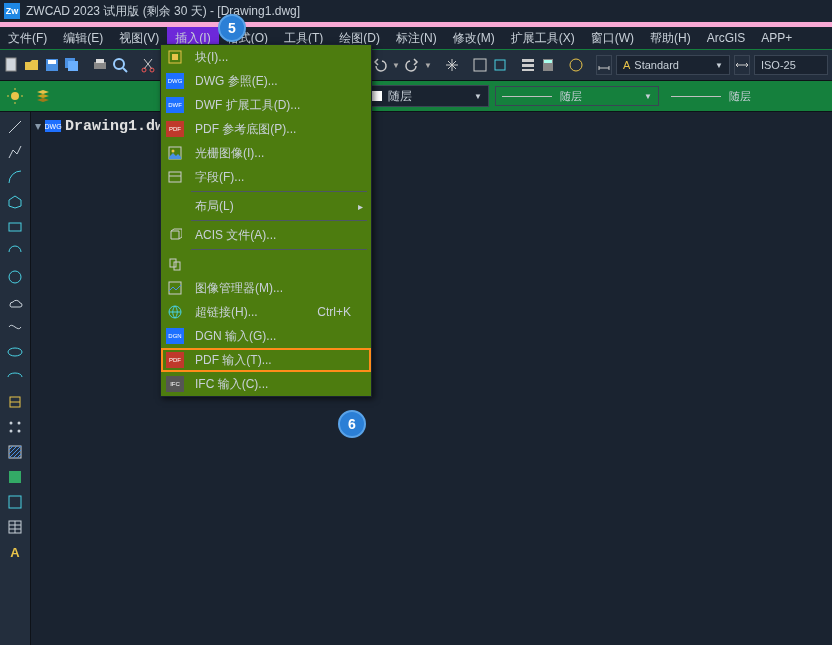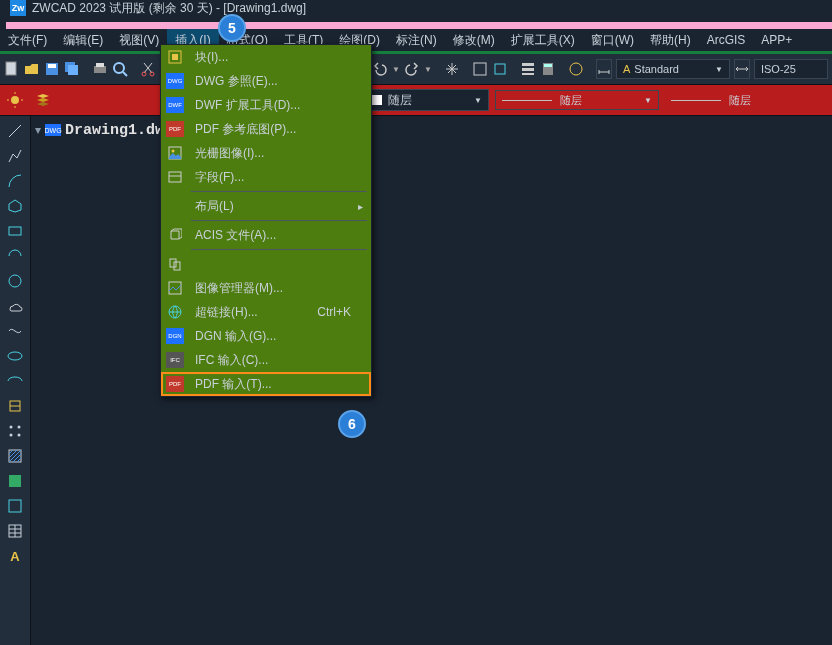--- a/index.html
+++ b/index.html
@@ -1,22 +1,22 @@
 <!DOCTYPE html>
 <html><head>
 <meta charset="utf-8">
 <style>
   html,body{margin:0;padding:0;width:832px;height:645px;background:#1a2330;font-family:"Microsoft YaHei","Segoe UI",sans-serif;font-size:12px;color:#c8d0d8;overflow:hidden;}
-  .titlebar{height:22px;background:#1a2330;display:flex;align-items:flex-start;padding:0 4px;border-bottom:7px solid #f9a8d4;margin-left:6px;}
+  .titlebar{height:22px;background:#1a2330;display:flex;align-items:center;padding:0 4px;border-bottom:5px solid #f9a8d4;}
   .titlebar .logo{width:16px;height:16px;background:#1e88e5;margin-right:6px;display:flex;align-items:center;justify-content:center;font-size:9px;color:#fff;font-weight:bold;}
-  .menubar{height:22px;background:#1a2330;display:flex;align-items:center;border-bottom:3px solid #15803d;}
+  .menubar{height:22px;background:#1a2330;display:flex;align-items:center;border-bottom:1px solid #15803d;}
   .menubar .mi{padding:0 8px;height:22px;display:flex;align-items:center;cursor:pointer;}
-  .menubar .mi.active{background:#0c4a6e;}
+  .menubar .mi.active{background:#6d28d9;}
   .toolbar{height:30px;background:#232e3d;display:flex;align-items:center;border-bottom:1px solid #0e1218;padding:0 4px;gap:4px;}
-  .toolbar2{height:30px;background:#b91c1c;display:flex;align-items:center;border-bottom:1px solid #0e1218;padding:0 4px;gap:6px;}
+  .toolbar2{height:30px;background:#15803d;display:flex;align-items:center;border-bottom:1px solid #0e1218;padding:0 4px;gap:6px;}
   .tbtn{width:22px;height:22px;display:flex;align-items:center;justify-content:center;}
   .sep{width:1px;height:22px;background:#0e1218;margin:0 2px;}
   .layercombo{height:20px;background:#1a2330;border:1px solid #3a4554;display:flex;align-items:center;padding:0 6px;min-width:110px;}
   .layercombo .sw{width:10px;height:10px;background:#fff;margin-right:6px;}
   .stylecombo{height:18px;background:#1a2330;border:1px solid #3a4554;display:flex;align-items:center;padding:0 6px;min-width:100px;font-size:11px;}
   .styleicon{width:18px;height:18px;display:flex;align-items:center;justify-content:center;border:1px solid #3a4554;}
   .main{display:flex;height:calc(100% - 104px);}
   .ltoolbar{width:30px;background:#232e3d;border-right:1px solid #0e1218;display:flex;flex-direction:column;align-items:center;padding-top:4px;gap:3px;}
   .ltbtn{width:22px;height:22px;display:flex;align-items:center;justify-content:center;}
   .docarea{flex:1;background:#1a2330;position:relative;}
@@ -461,28 +461,28 @@
       </div>
     <div class="lbl">超链接(H)...</div>
     <div class="sc">Ctrl+K</div>
   </div>
   <div class="row">
     <div class="iconcol">
         <div class="micon" style="background:#1e70ff;color:#fff;font-size:6px;width:18px;">DGN</div>
       </div>
     <div class="lbl">DGN 输入(G)...</div>
   </div>
+  <div class="row highlighted">
+    <div class="iconcol">
+        <div class="micon" style="background:#c0392b;color:#fff;font-size:6px;width:18px;">PDF</div>
+      </div>
+    <div class="lbl">PDF 输入(T)...</div>
+  </div>
   <div class="row">
     <div class="iconcol">
         <div class="micon" style="background:#555;color:#fff;font-size:6px;width:18px;">IFC</div>
       </div>
     <div class="lbl">IFC 输入(C)...</div>
-  </div>
-  <div class="row highlighted">
-    <div class="iconcol">
-        <div class="micon" style="background:#c0392b;color:#fff;font-size:6px;width:18px;">PDF</div>
-      </div>
-    <div class="lbl">PDF 输入(T)...</div>
   </div>
 </div>
 
 <div class="callout c5">5</div>
 <div class="callout c6">6</div>
 
 </body></html>

